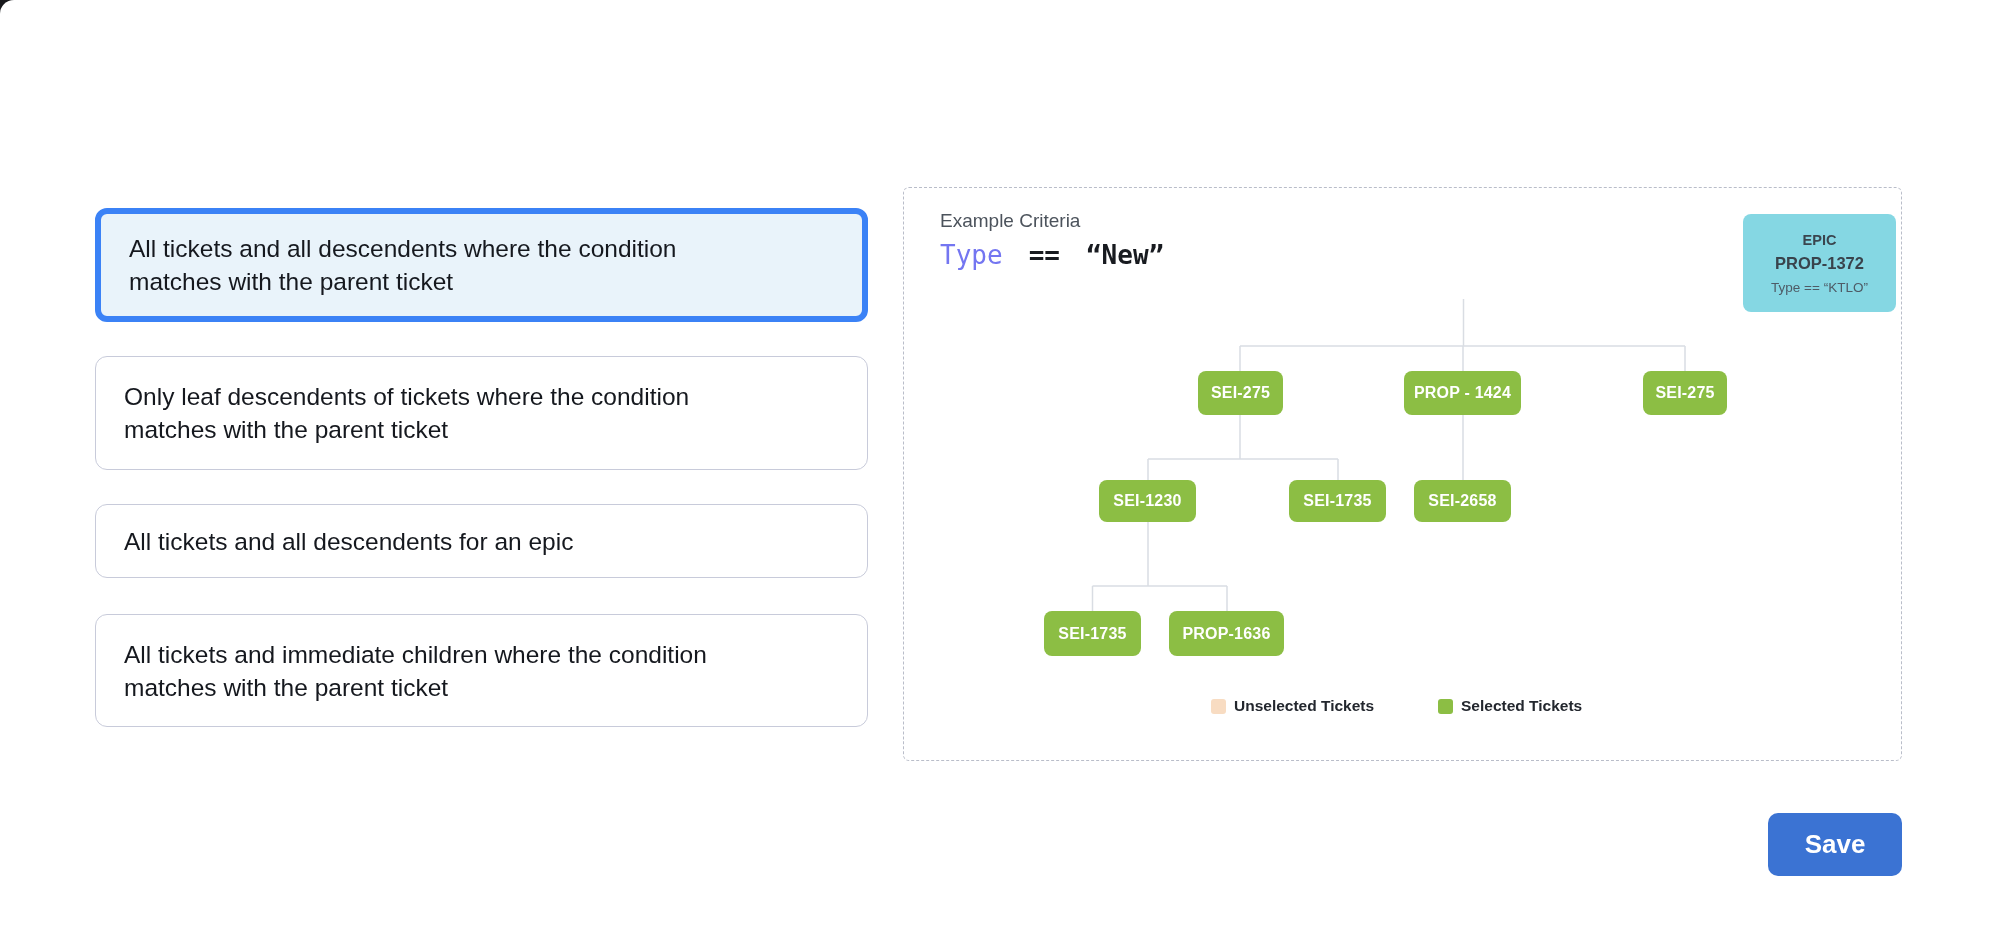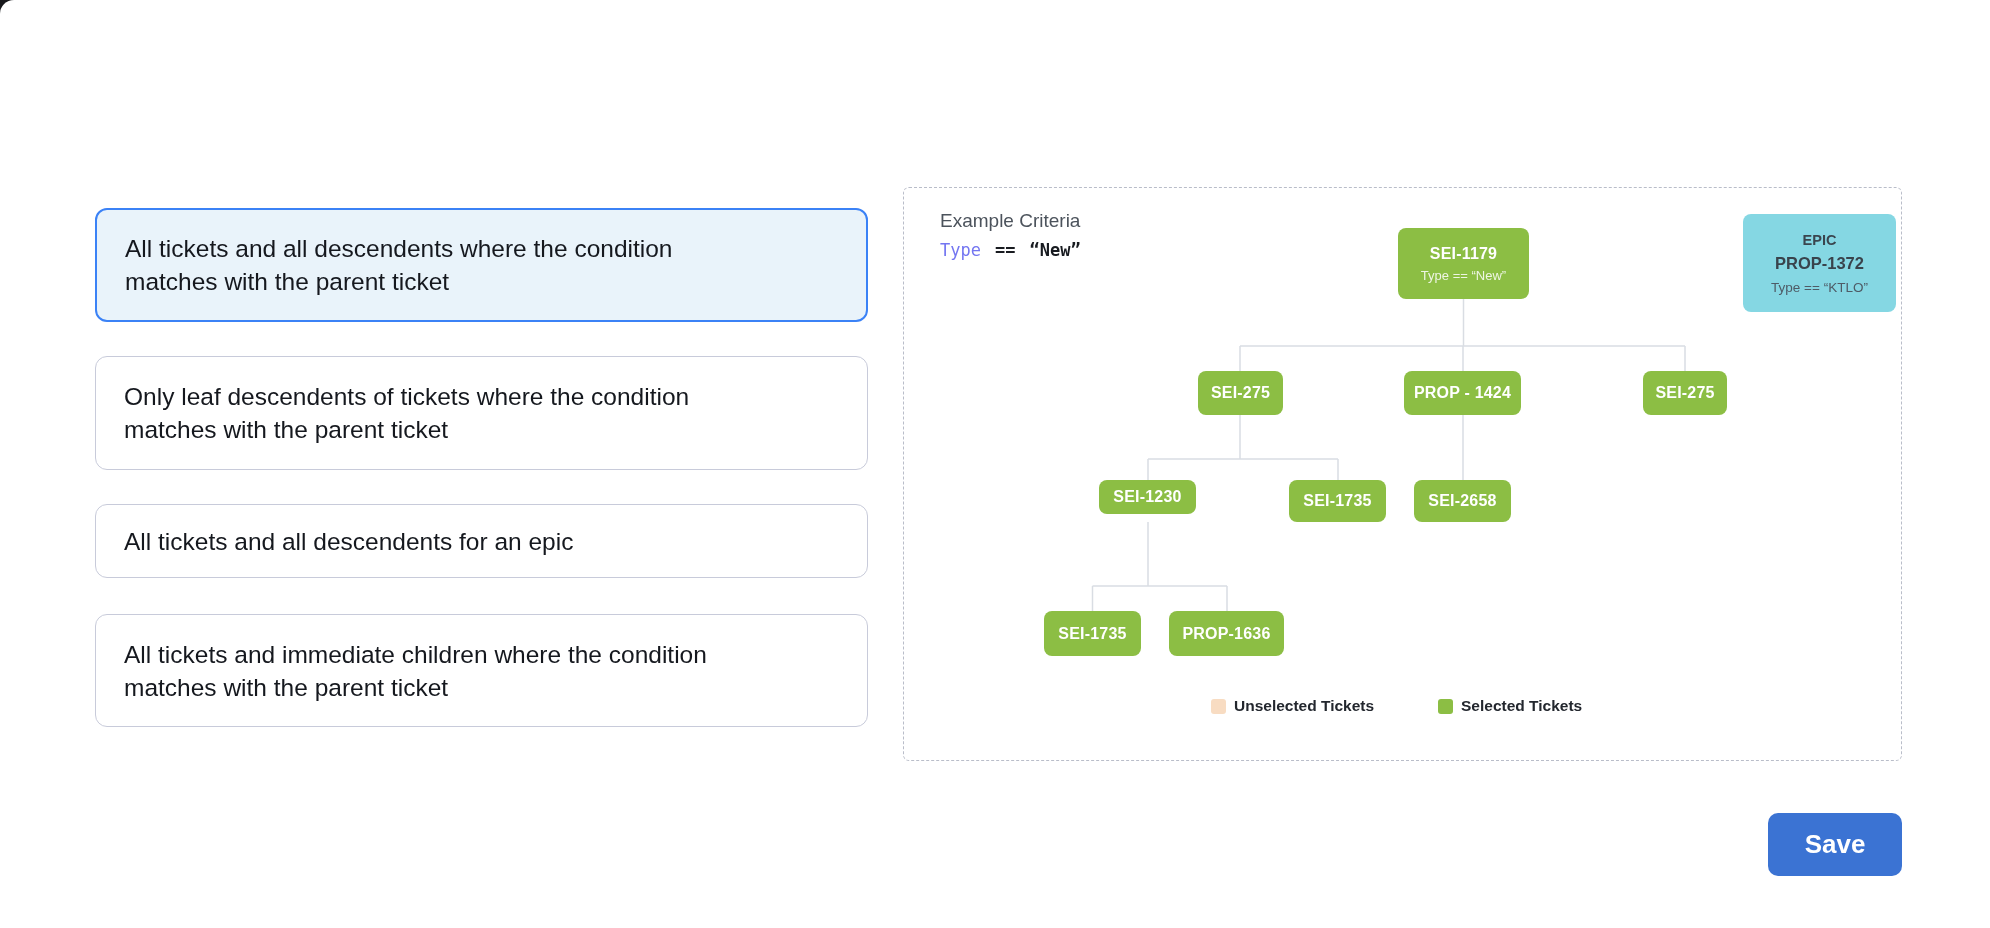--- a/index.html
+++ b/index.html
@@ -16,62 +16,62 @@
     font-size:40px; font-weight:700; color:#0e1116; letter-spacing:-0.5px;
   }
 
   
   .option-card {
     position:absolute; left:95px; width:773px;
     border-radius:12px; background:#ffffff; border:1.5px solid #c8cbda;
     display:flex; align-items:center; padding-left:28px; padding-right:20px;
     cursor:pointer;
   }
-  .option-card.selected { background:#e9f3fa; border:2px solid #3b82f6; }
+  .option-card.selected { background:#e9f3fa; border:6px solid #3b82f6; }
   .option-text {
     font-size:24.5px; line-height:33px; color:#15181e; white-space:pre-line;
   }
   #opt0 { top:208px; height:114px; }
   #opt1 { top:356px; height:114px; }
   #opt2 { top:504px; height:74px;  }
   #opt3 { top:614px; height:113px; }
 
   
   .example-panel {
     position:absolute; left:903px; top:187px; width:999px; height:574px;
     border:1.5px dashed #b9bdc9; border-radius:6px; background:#ffffff;
   }
   .example-label {
     position:absolute; left:36px; top:22px;
     font-size:19px; color:#4c535c;
   }
   .criteria-line {
     position:absolute; left:36px; top:52px;
-    font-family:"DejaVu Sans Mono", monospace; font-size:17px;
-    display:flex; gap:14px; align-items:baseline;
+    font-family:"DejaVu Sans Mono", monospace; font-size:26px;
+    display:flex; gap:26px; align-items:baseline;
   }
   .criteria-field { color:#7476f1; font-weight:500; }
   .criteria-op    { color:#181b20; font-weight:700; }
   .criteria-value { color:#181b20; font-weight:700; }
 
   .connectors { position:absolute; left:0; top:0; width:999px; height:574px; }
 
   .tree-node {
     position:absolute; background:#8cbe44; border-radius:8px;
     display:flex; flex-direction:column; align-items:center; justify-content:center;
     color:#ffffff; text-align:center;
   }
   .tree-node .node-id { font-size:16px; font-weight:700; letter-spacing:0.2px; }
   .tree-node .node-cond { font-size:13px; color:rgba(255,255,255,0.85); margin-top:5px; }
 
   #node-root { left:494px; top:40px;  width:131px; height:71px; }
   #node-l2a  { left:294px; top:183px; width:85px;  height:44px; }
   #node-l2b  { left:500px; top:183px; width:117px; height:44px; }
   #node-l2c  { left:739px; top:183px; width:84px;  height:44px; }
-  #node-l3a  { left:195px; top:292px; width:97px;  height:34px; }
+  #node-l3a  { left:195px; top:292px; width:97px;  height:42px; }
   #node-l3b  { left:385px; top:292px; width:97px;  height:42px; }
   #node-l3c  { left:510px; top:292px; width:97px;  height:42px; }
   #node-l4a  { left:140px; top:423px; width:97px;  height:45px; }
   #node-l4b  { left:265px; top:423px; width:115px; height:45px; }
 
   .epic-card {
     position:absolute; left:839px; top:18px; width:153px; height:98px;
     background:#85d7e3; border-radius:8px;
     display:flex; flex-direction:column; align-items:center; justify-content:center;
     text-align:center;
@@ -144,24 +144,20 @@
 
         <path d="M559 227 V292"></path>
 
         <path d="M244 334 V398"></path>
         <path d="M188.5 398 H323"></path>
         <path d="M188.5 398 V423"></path>
         <path d="M323 398 V423"></path>
       </g>
     </svg>
 
-    <div id="node-root" class="tree-node">
-      <span class="node-id">SEI-1179</span>
-      <span class="node-cond">Type == “New”</span>
-    </div>
 
     <div id="node-l2a" class="tree-node">
       <span class="node-id">SEI-275</span>
     </div>
     <div id="node-l2b" class="tree-node">
       <span class="node-id">PROP - 1424</span>
     </div>
     <div id="node-l2c" class="tree-node">
       <span class="node-id">SEI-275</span>
     </div>

